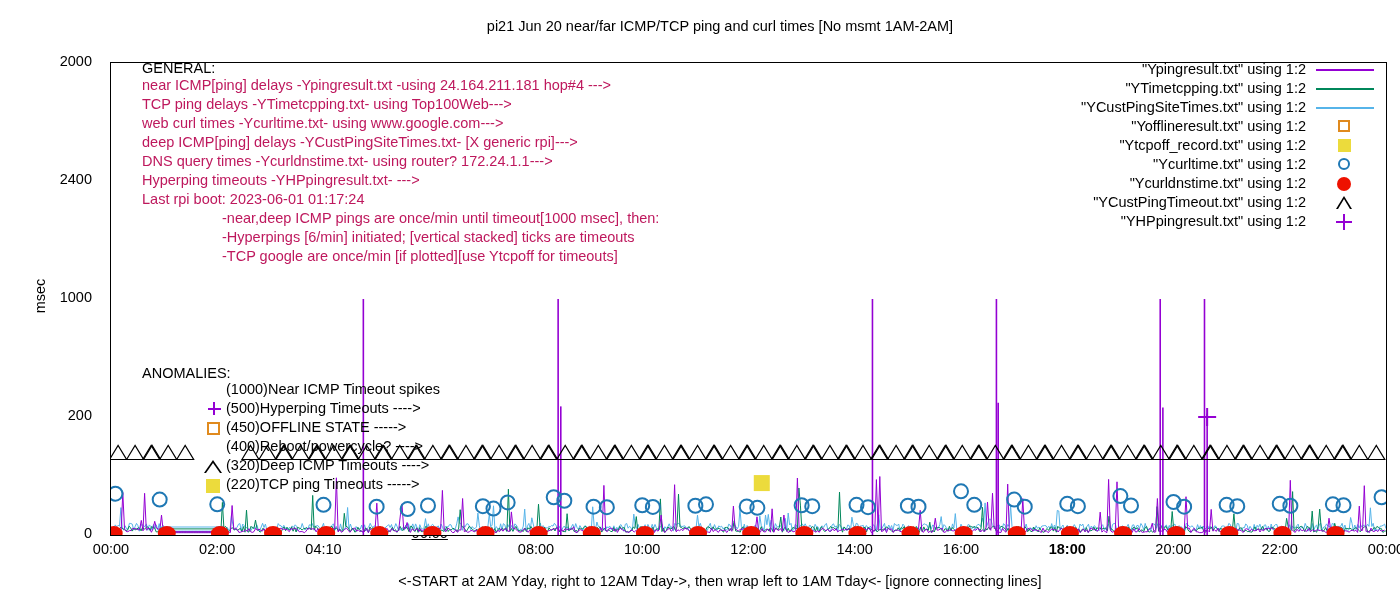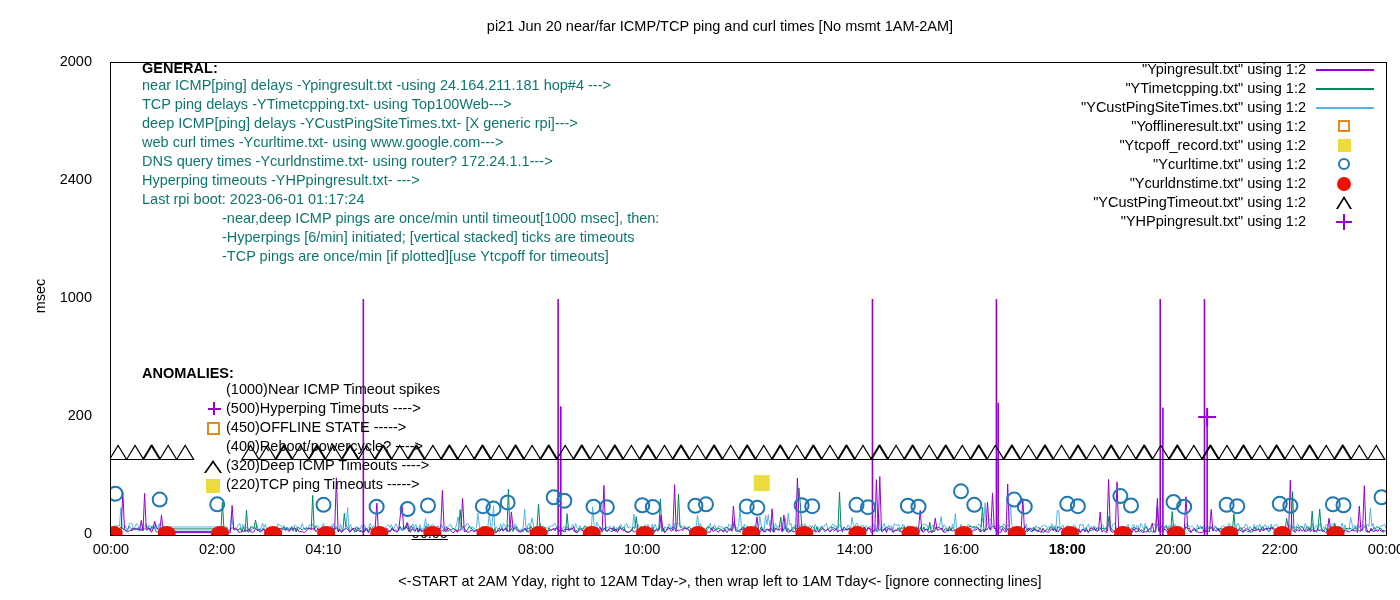--- a/index.html
+++ b/index.html
@@ -10,22 +10,22 @@
   #chart-title{left:0;top:18px;width:1400px;text-align:center;font-size:14.5px;color:#000;white-space:nowrap;}
   #plot-frame{left:90px;top:62px;width:1277px;height:474px;border:1px solid #000;box-sizing:border-box;background:#fff;}
   .ytick-label{font-size:14.5px;text-align:right;width:64px;color:#000;}
   .ytick-mark{background:#000;height:1px;width:6px;}
   .ytick-mark-r{background:#000;height:1px;width:6px;}
   .xtick-label{font-size:14.5px;text-align:center;width:70px;color:#000;}
   .xtick-mark{background:#000;width:1px;height:5px;}
   #ylabel{left:-20px;top:288px;width:80px;text-align:center;font-size:14.5px;
           transform:rotate(-90deg);transform-origin:center center;color:#000;}
   #xcaption{left:0;top:573px;width:1400px;text-align:center;font-size:14.5px;color:#000;white-space:nowrap;}
-  .note-line{font-size:14.5px;white-space:nowrap;color:#0f766e;line-height:19px;}
-  .note-head{font-weight:bold;font-size:14.5px;white-space:nowrap;color:#000;}
+  .note-line{font-size:14.5px;white-space:nowrap;color:#be185d;line-height:19px;}
+  .note-head{font-weight:normal;font-size:14.5px;white-space:nowrap;color:#000;}
   #general-block{left:122px;top:60px;}
   #anom-block{left:122px;top:365px;}
   .anom-row{height:19px;position:relative;white-space:nowrap;font-size:14.5px;}
   .legend-row{position:absolute;right:0;white-space:nowrap;font-size:14.5px;height:19px;line-height:19px;}
   .legend-text{position:absolute;right:84px;top:0;text-align:right;white-space:nowrap;}
   .legend-key{position:absolute;right:14px;top:0;width:62px;height:19px;}
   #legend{left:900px;top:60px;width:470px;height:175px;}
   .key-line{position:absolute;left:2px;top:9px;width:58px;height:2px;}
   .key-openbox{position:absolute;left:24px;top:3px;width:12px;height:12px;border:2px solid #e08a1e;box-sizing:border-box;}
   .key-fillbox{position:absolute;left:24px;top:3px;width:13px;height:13px;background:#ecdb3c;}
@@ -331,30 +331,30 @@
         <line x1="1087.1458333333335" y1="354" x2="1105.1458333333335" y2="354" stroke="#9400d3" stroke-width="2"></line>
         <line x1="1096.1458333333335" y1="345" x2="1096.1458333333335" y2="363" stroke="#9400d3" stroke-width="2"></line>
       </svg>
   </div>
 
   <div class="abs" id="general-block">
     <div class="note-head">GENERAL:</div>
     <div id="general-lines">
         <div class="note-line">near ICMP[ping] delays -Ypingresult.txt -using 24.164.211.181 hop#4 ---&gt;</div>
         <div class="note-line">TCP ping delays -YTimetcpping.txt- using Top100Web---&gt;</div>
+        <div class="note-line">web curl times -Ycurltime.txt- using www.google.com---&gt;</div>
         <div class="note-line">deep ICMP[ping] delays -YCustPingSiteTimes.txt- [X generic rpi]---&gt;</div>
-        <div class="note-line">web curl times -Ycurltime.txt- using www.google.com---&gt;</div>
         <div class="note-line">DNS query times -Ycurldnstime.txt- using router? 172.24.1.1---&gt;</div>
         <div class="note-line">Hyperping timeouts -YHPpingresult.txt- ---&gt;</div>
         <div class="note-line">Last rpi boot: 2023-06-01 01:17:24</div>
       </div>
     <div id="general-indented">
         <div class="note-line" style="padding-left: 80px;">-near,deep ICMP pings are once/min until timeout[1000 msec], then:</div>
         <div class="note-line" style="padding-left: 80px;"> -Hyperpings [6/min] initiated; [vertical stacked] ticks are timeouts</div>
-        <div class="note-line" style="padding-left: 80px;">-TCP pings are once/min [if plotted][use Ytcpoff for timeouts]</div>
+        <div class="note-line" style="padding-left: 80px;">-TCP google are once/min [if plotted][use Ytcpoff for timeouts]</div>
       </div>
   </div>
 
   <div class="abs" id="anom-block">
     <div class="note-head">ANOMALIES:</div>
     <div id="anom-rows">
         <div class="anom-row">
           <span style="position: absolute; left: 84px; top: 0px;">(1000)Near ICMP Timeout spikes</span>
         </div>
         <div class="anom-row">

